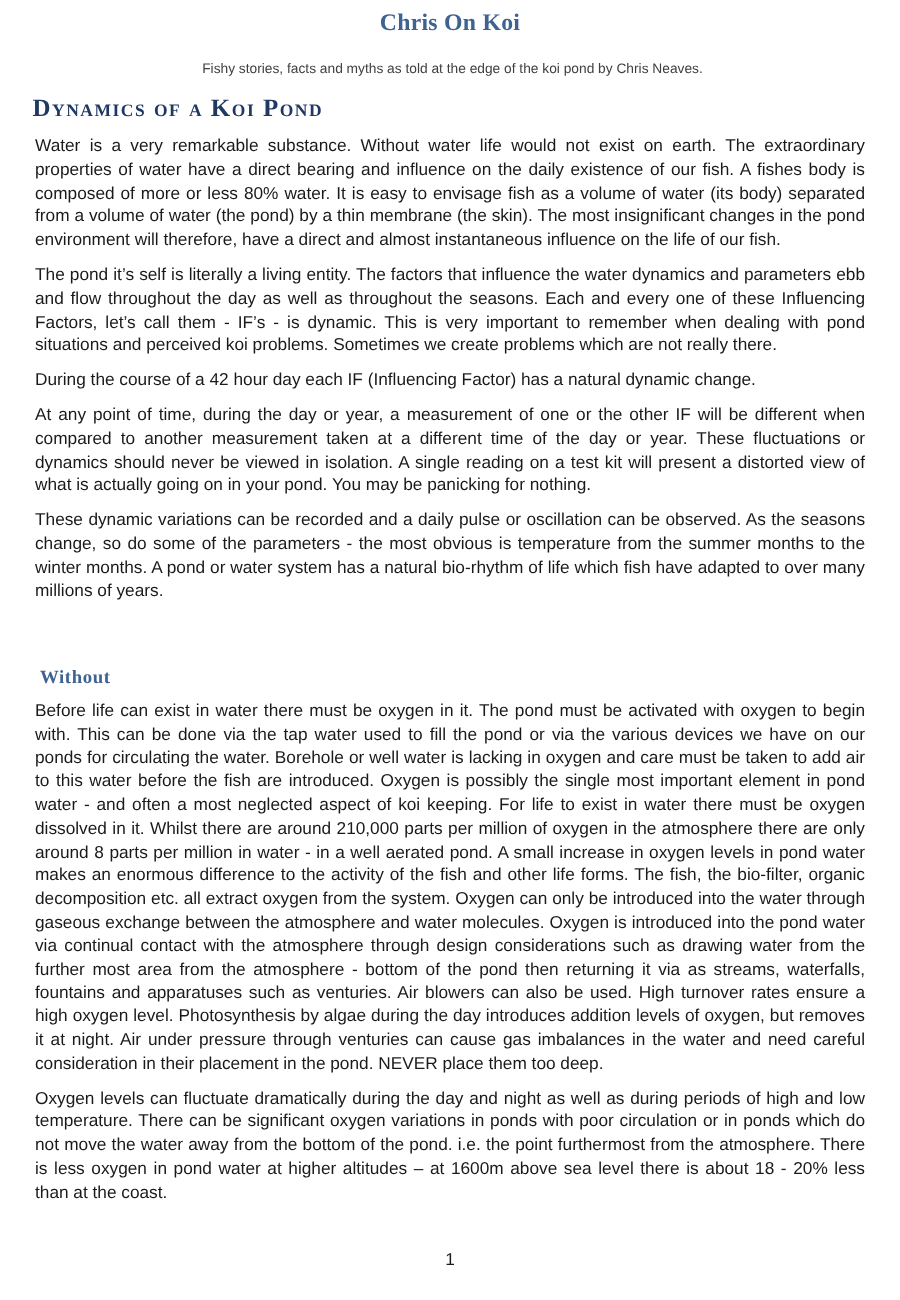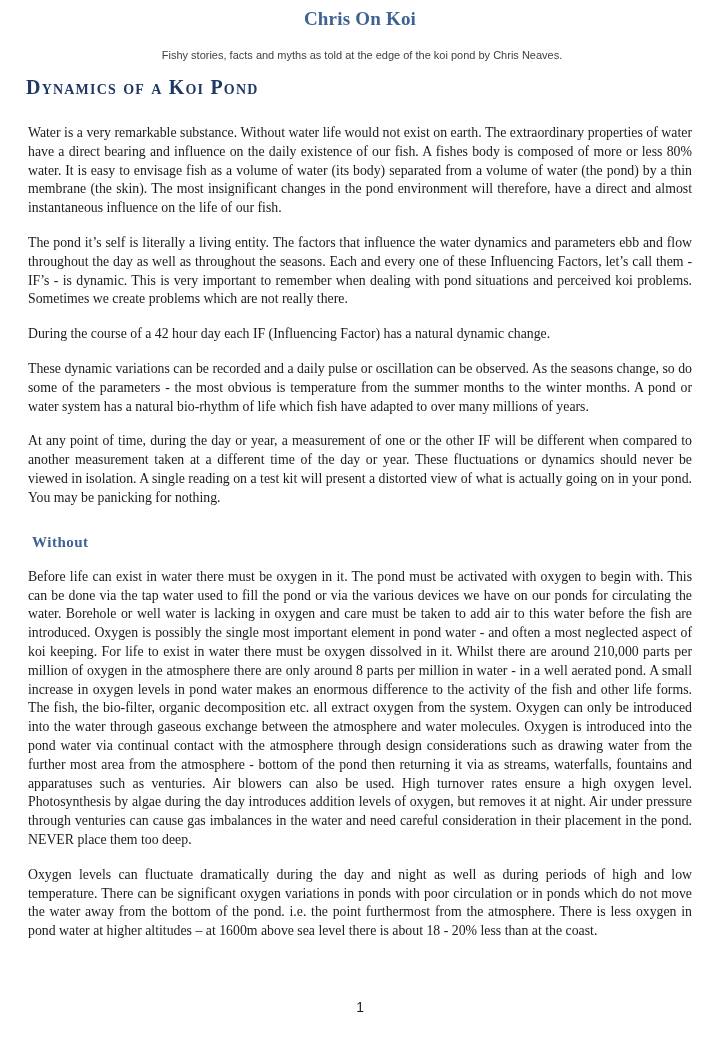--- a/index.html
+++ b/index.html
@@ -59,22 +59,21 @@
     .body-text {
       position: absolute;
       left: 28px;
       width: 664px;
       font-size: 13.8px;
       line-height: 18.8px;
       text-align: justify;
       color: #1a1a1a;
     }
     .body-text p {
-      margin: 16px 0 9px 0;
-      font-family: Liberation Serif, serif;
+      margin: 0 0 9px 0;
     }
     .section-heading {
       font-family: "Liberation Serif", "DejaVu Serif", serif;
       font-weight: bold;
       font-size: 15px;
       color: #3e6392;
       margin: 0 0 8px 4px;
       letter-spacing: 0.5px;
     }
     .page-number {
@@ -95,22 +94,22 @@
 <div class="page">
 
   <div class="site-title">Chris On Koi</div>
   <div class="tagline">Fishy stories, facts and myths as told at the edge of the koi pond by Chris Neaves.</div>
   <div class="doc-title">Dynamics of a Koi Pond</div>
 
   <div class="body-text" id="block-intro">
     <p>Water is a very remarkable substance. Without water life would not exist on earth. The extraordinary properties of water have a direct bearing and influence on the daily existence of our fish. A fishes body is composed of more or less 80% water. It is easy to envisage fish as a volume of water (its body) separated from a volume of water (the pond) by a thin membrane (the skin). The most insignificant changes in the pond environment will therefore, have a direct and almost instantaneous influence on the life of our fish.</p>
     <p>The pond it’s self is literally a living entity. The factors that influence the water dynamics and parameters ebb and flow throughout the day as well as throughout the seasons. Each and every one of these Influencing Factors, let’s call them - IF’s - is dynamic. This is very important to remember when dealing with pond situations and perceived koi problems. Sometimes we create problems which are not really there.</p>
     <p>During the course of a 42 hour day each IF (Influencing Factor) has a natural dynamic change.</p>
+    <p>At any point of time, during the day or year, a measurement of one or the other IF will be different when compared to another measurement taken at a different time of the day or year. These fluctuations or dynamics should never be viewed in isolation. A single reading on a test kit will present a distorted view of what is actually going on in your pond. You may be panicking for nothing.</p>
     <p>These dynamic variations can be recorded and a daily pulse or oscillation can be observed. As the seasons change, so do some of the parameters - the most obvious is temperature from the summer months to the winter months. A pond or water system has a natural bio-rhythm of life which fish have adapted to over many millions of years.</p>
-    <p>At any point of time, during the day or year, a measurement of one or the other IF will be different when compared to another measurement taken at a different time of the day or year. These fluctuations or dynamics should never be viewed in isolation. A single reading on a test kit will present a distorted view of what is actually going on in your pond. You may be panicking for nothing.</p>
   </div>
 
   <div class="body-text" id="block-oxygen">
     <div class="section-heading">Without</div>
     <p>Before life can exist in water there must be oxygen in it. The pond must be activated with oxygen to begin with. This can be done via the tap water used to fill the pond or via the various devices we have on our ponds for circulating the water. Borehole or well water is lacking in oxygen and care must be taken to add air to this water before the fish are introduced. Oxygen is possibly the single most important element in pond water - and often a most neglected aspect of koi keeping. For life to exist in water there must be oxygen dissolved in it. Whilst there are around 210,000 parts per million of oxygen in the atmosphere there are only around 8 parts per million in water - in a well aerated pond. A small increase in oxygen levels in pond water makes an enormous difference to the activity of the fish and other life forms. The fish, the bio-filter, organic decomposition etc. all extract oxygen from the system. Oxygen can only be introduced into the water through gaseous exchange between the atmosphere and water molecules. Oxygen is introduced into the pond water via continual contact with the atmosphere through design considerations such as drawing water from the further most area from the atmosphere - bottom of the pond then returning it via as streams, waterfalls, fountains and apparatuses such as venturies. Air blowers can also be used. High turnover rates ensure a high oxygen level. Photosynthesis by algae during the day introduces addition levels of oxygen, but removes it at night. Air under pressure through venturies can cause gas imbalances in the water and need careful consideration in their placement in the pond. NEVER place them too deep.</p>
     <p>Oxygen levels can fluctuate dramatically during the day and night as well as during periods of high and low temperature. There can be significant oxygen variations in ponds with poor circulation or in ponds which do not move the water away from the bottom of the pond. i.e. the point furthermost from the atmosphere. There is less oxygen in pond water at higher altitudes – at 1600m above sea level there is about 18 - 20% less than at the coast.</p>
   </div>
 
   <div class="page-number">1</div>
 

